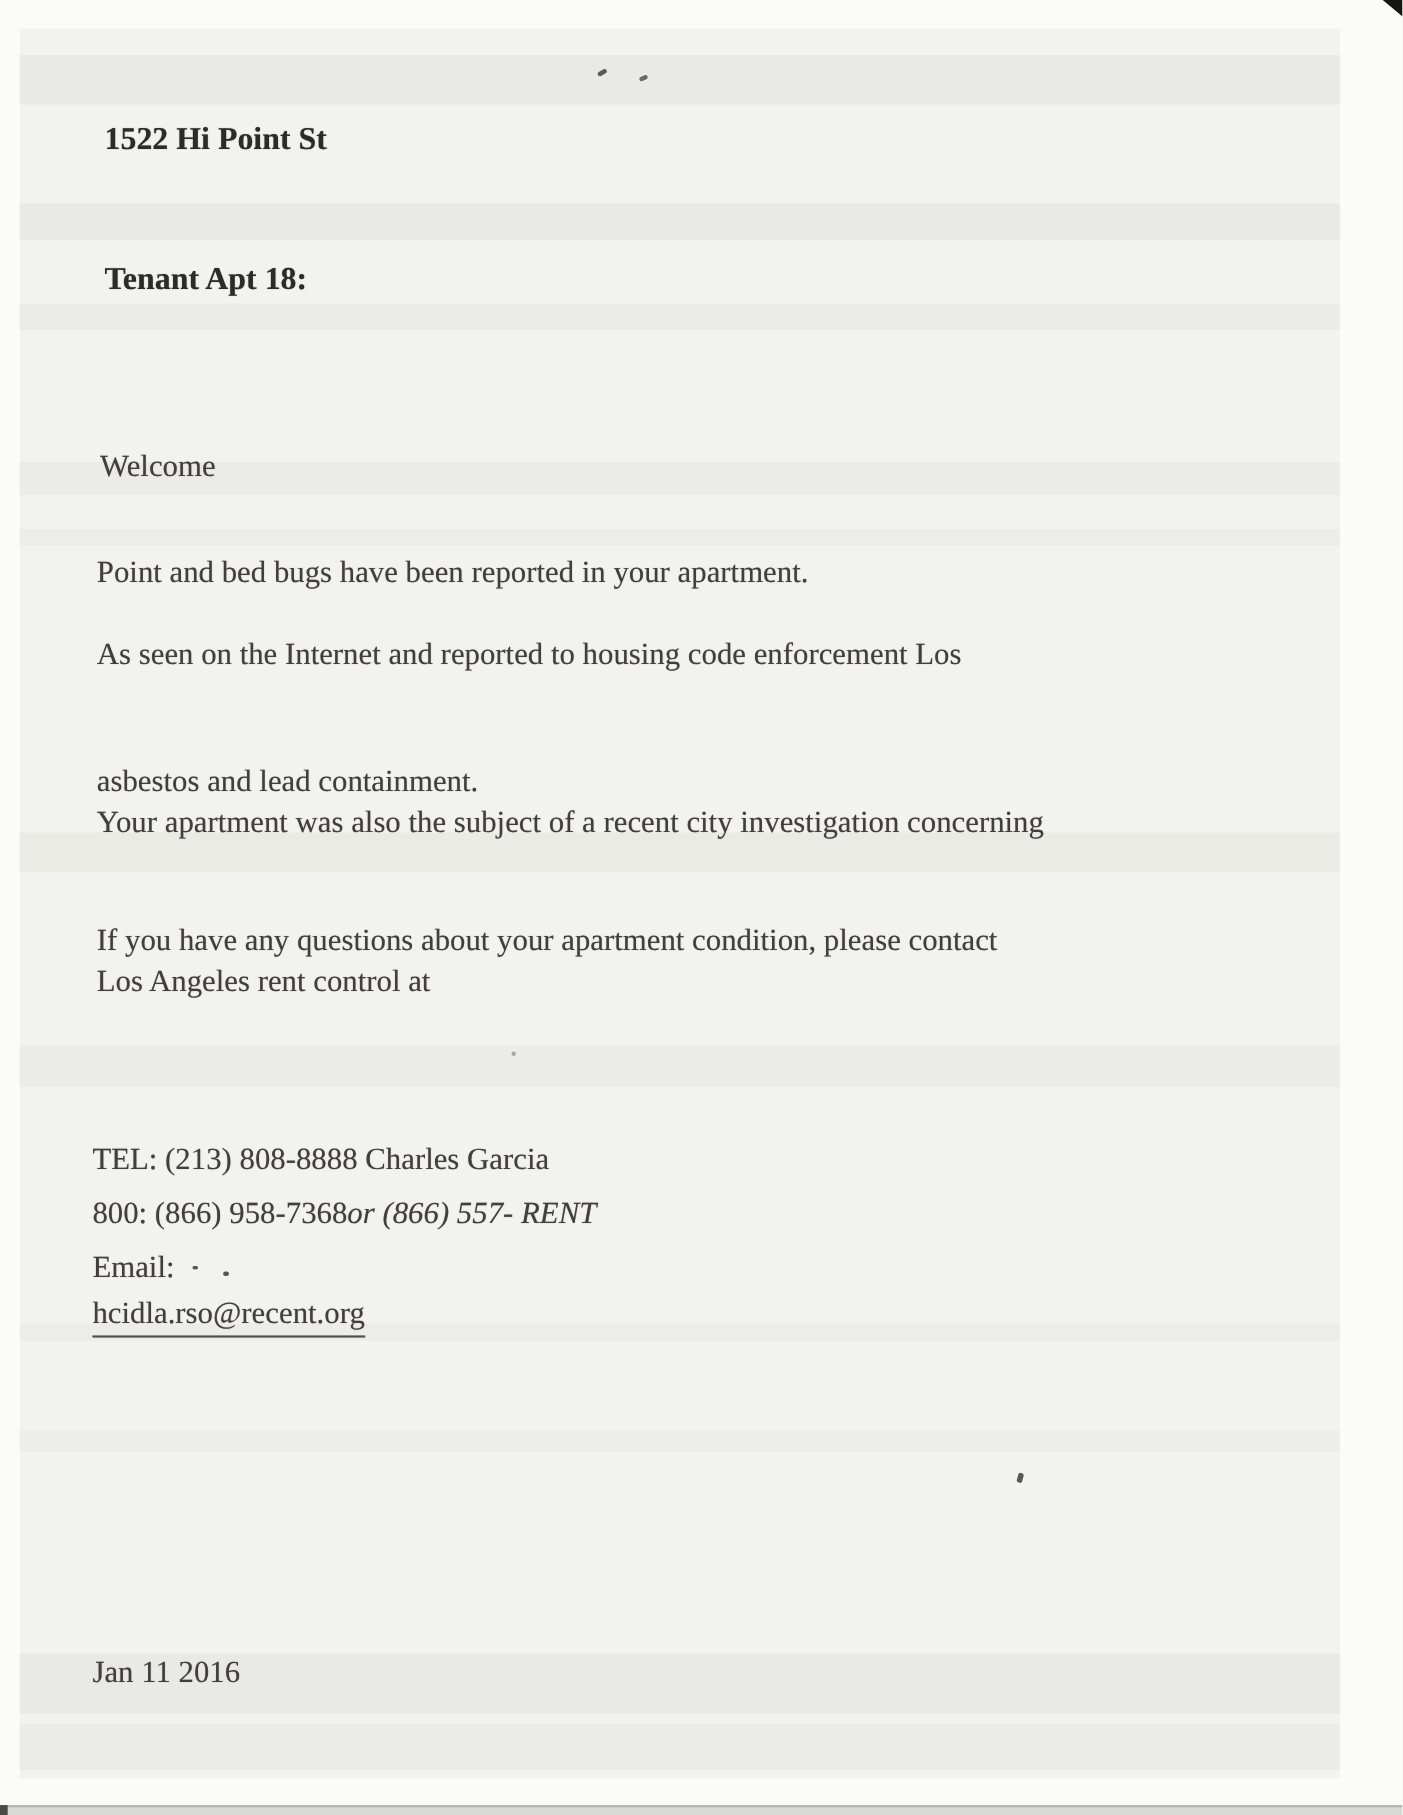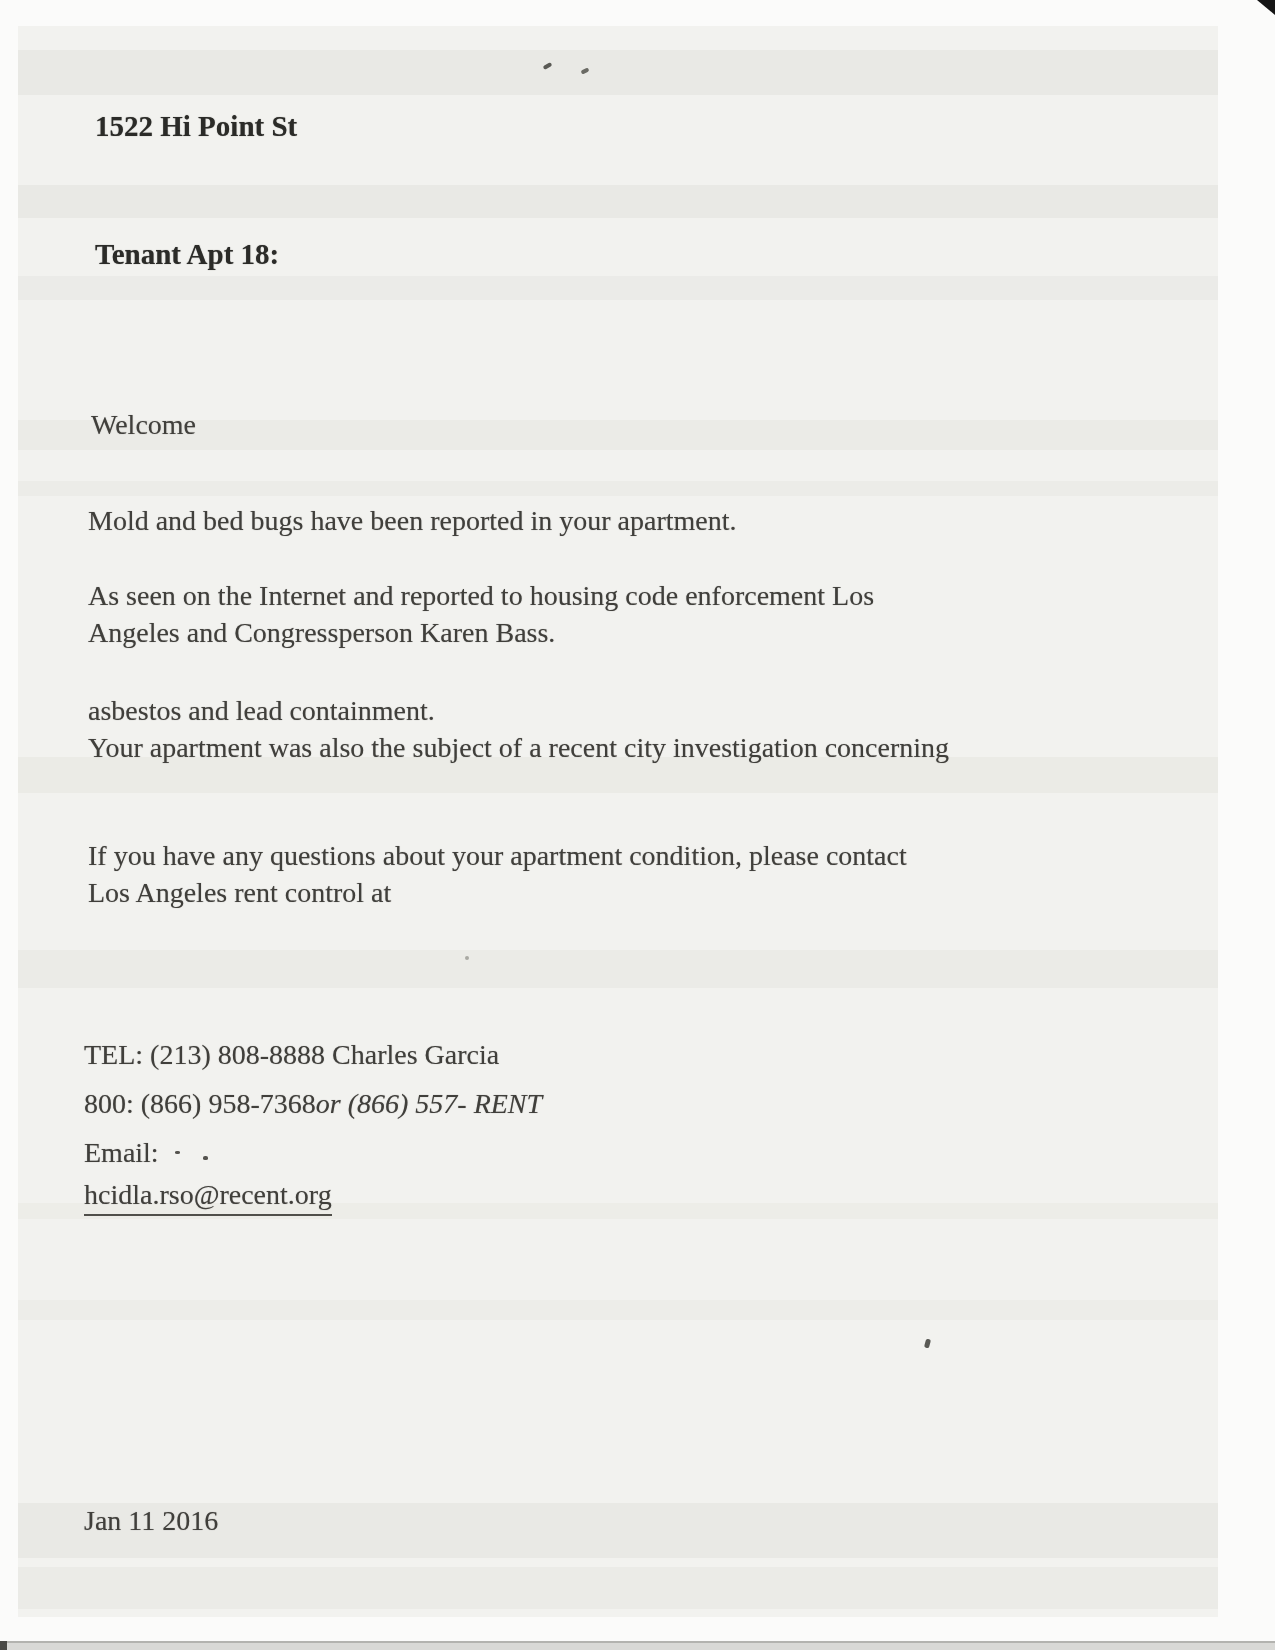--- a/index.html
+++ b/index.html
@@ -84,26 +84,25 @@
     <div class="streak" style="top:1541px;height:42px;opacity:.6;"></div>
   </div>
 
   <div class="txt bold" style="left:95px; top:108px;">1522 Hi Point St</div>
 
   <div class="txt bold" style="left:95px; top:236px;">Tenant Apt 18:</div>
 
   <div class="txt" style="left:91px; top:359px;margin-top:47px;">Welcome</div>
 
   <div class="txt" style="left:88px; top:502px;">
-    <div>Mold and bed bugs have been reported in your apartment.</div>
+    <div>Point and bed bugs have been reported in your apartment.</div>
   </div>
 
-  <div class="txt" style="left:88px; top:577px;">
+  <div class="txt" style="left:88px; top:577px;text-align:right;">
     <div>As seen on the Internet and reported to housing code enforcement Los</div>
-    <div>Angeles and Congressperson Karen Bass.</div>
   </div>
 
   <div class="txt" style="left:88px; top:692px;">
     <div>asbestos and lead containment.</div>
     <div>Your apartment was also the subject of a recent city investigation concerning</div>
   </div>
 
   <div class="txt" style="left:88px; top:837px;">
     <div>If you have any questions about your apartment condition, please contact</div>
     <div>Los Angeles rent control at</div>

